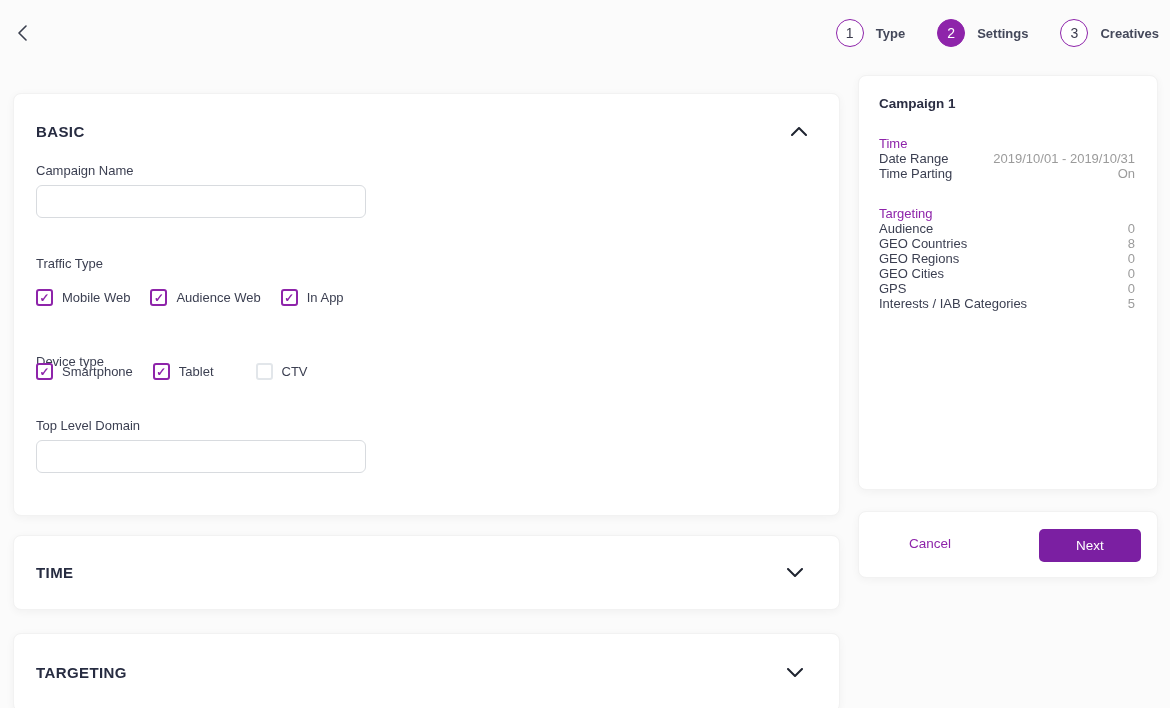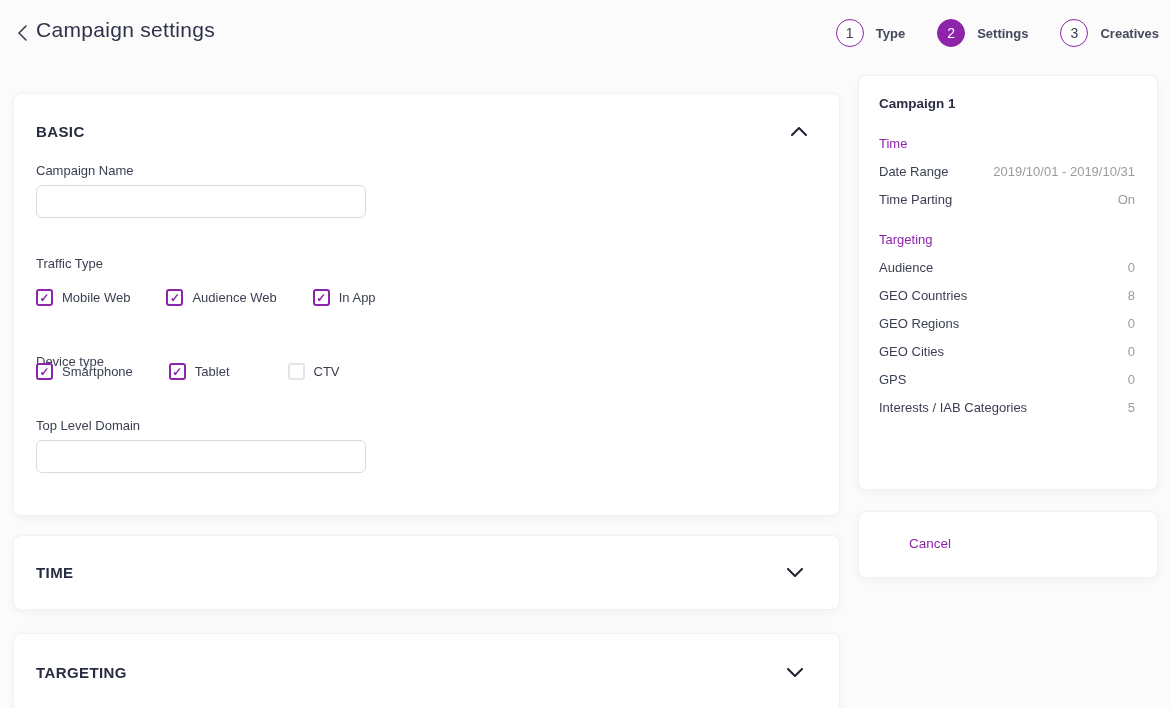--- a/index.html
+++ b/index.html
@@ -50,39 +50,39 @@
   .lbl-traffic{top:162px;}
   .lbl-device{top:236px;margin-top:24px;}
   .lbl-tld{top:324px;}
   .text-input{
     position:absolute;left:22px;width:330px;height:33px;
     border:1px solid var(--border-input);border-radius:6px;background:#fff;
     font-size:13px;color:var(--label);padding:0 10px;outline:none;
   }
   .inp-campaign-name{top:91px;}
   .inp-tld{top:346px;}
-  .cb-row{position:absolute;left:22px;display:flex;align-items:center;gap:36px;}
+  .cb-row{position:absolute;left:22px;display:flex;align-items:center;gap:20px;}
   .row-traffic{top:195px;}
   .row-device{top:269px;}
   .cb-item{display:flex;align-items:center;gap:9px;cursor:pointer;}
   .cb-item.extra-gap{margin-left:22px;}
   .checkbox{
     width:17px;height:17px;border:2px solid var(--cb-unchecked);border-radius:3px;
     background:#fff;display:inline-flex;align-items:center;justify-content:center;flex:0 0 auto;
   }
   .checkbox[data-checked="true"]{border-color:var(--accent);}
   .checkbox[data-checked="true"]::after{
     content:"\2713";color:var(--accent);font-size:12px;font-weight:bold;line-height:1;
   }
   .cb-label{font-size:13px;color:var(--label);}
   
   .card-summary{left:858px;top:75px;width:300px;height:415px;padding:20px 22px 0 20px;}
   .summary-title{font-size:13.5px;font-weight:bold;color:#2b2e43;line-height:16px;}
   .sum-heading{margin-top:24px;font-size:13px;color:var(--accent);line-height:15px;}
-  .sum-row{display:flex;justify-content:space-between;align-items:baseline;margin-top:13px;line-height:15px;gap:10px;}
+  .sum-row{display:flex;justify-content:space-between;align-items:baseline;margin-top:0;line-height:15px;gap:10px;}
   .sum-label{font-size:13px;color:var(--label);}
   .sum-value{font-size:13px;color:var(--value-gray);}
   .card-actions{left:858px;top:511px;width:300px;height:67px;}
   .cancel-btn{
     position:absolute;left:50px;top:24px;background:none;border:none;cursor:pointer;
     font-size:13.5px;color:var(--accent);font-family:"Liberation Sans",sans-serif;
   }
   .next-btn{
     position:absolute;left:180px;top:17px;width:102px;height:33px;
     background:var(--btn-purple);border:none;border-radius:5px;cursor:pointer;
@@ -95,21 +95,20 @@
 <div class="screen">
 
   <div class="header">
     <button class="back-btn">
       <span style="display:flex;">
         <svg width="9" height="16" viewBox="0 0 9 16">
             <polyline points="8,1 1,8 8,15" fill="none" stroke="#3a3f4e" stroke-width="1.6" stroke-linecap="round" stroke-linejoin="round"></polyline>
           </svg>
       </span>
     </button>
-    <div class="page-title">Campaign settings</div>
 
     <div class="stepper">
       <div class="step" data-state="default">
         <span class="step-circle">1</span>
         <span class="step-label">Type</span>
       </div>
       <div class="step" data-state="active">
         <span class="step-circle">2</span>
         <span class="step-label">Settings</span>
       </div>
@@ -226,15 +225,16 @@
       <span class="sum-value">0</span>
     </div>
     <div class="sum-row">
       <span class="sum-label">Interests / IAB Categories</span>
       <span class="sum-value">5</span>
     </div>
   </div>
 
   <div class="card card-actions">
     <button class="cancel-btn">Cancel</button>
+    <button class="next-btn">Next</button>
   </div>
 
 </div>
 
 </body></html>

